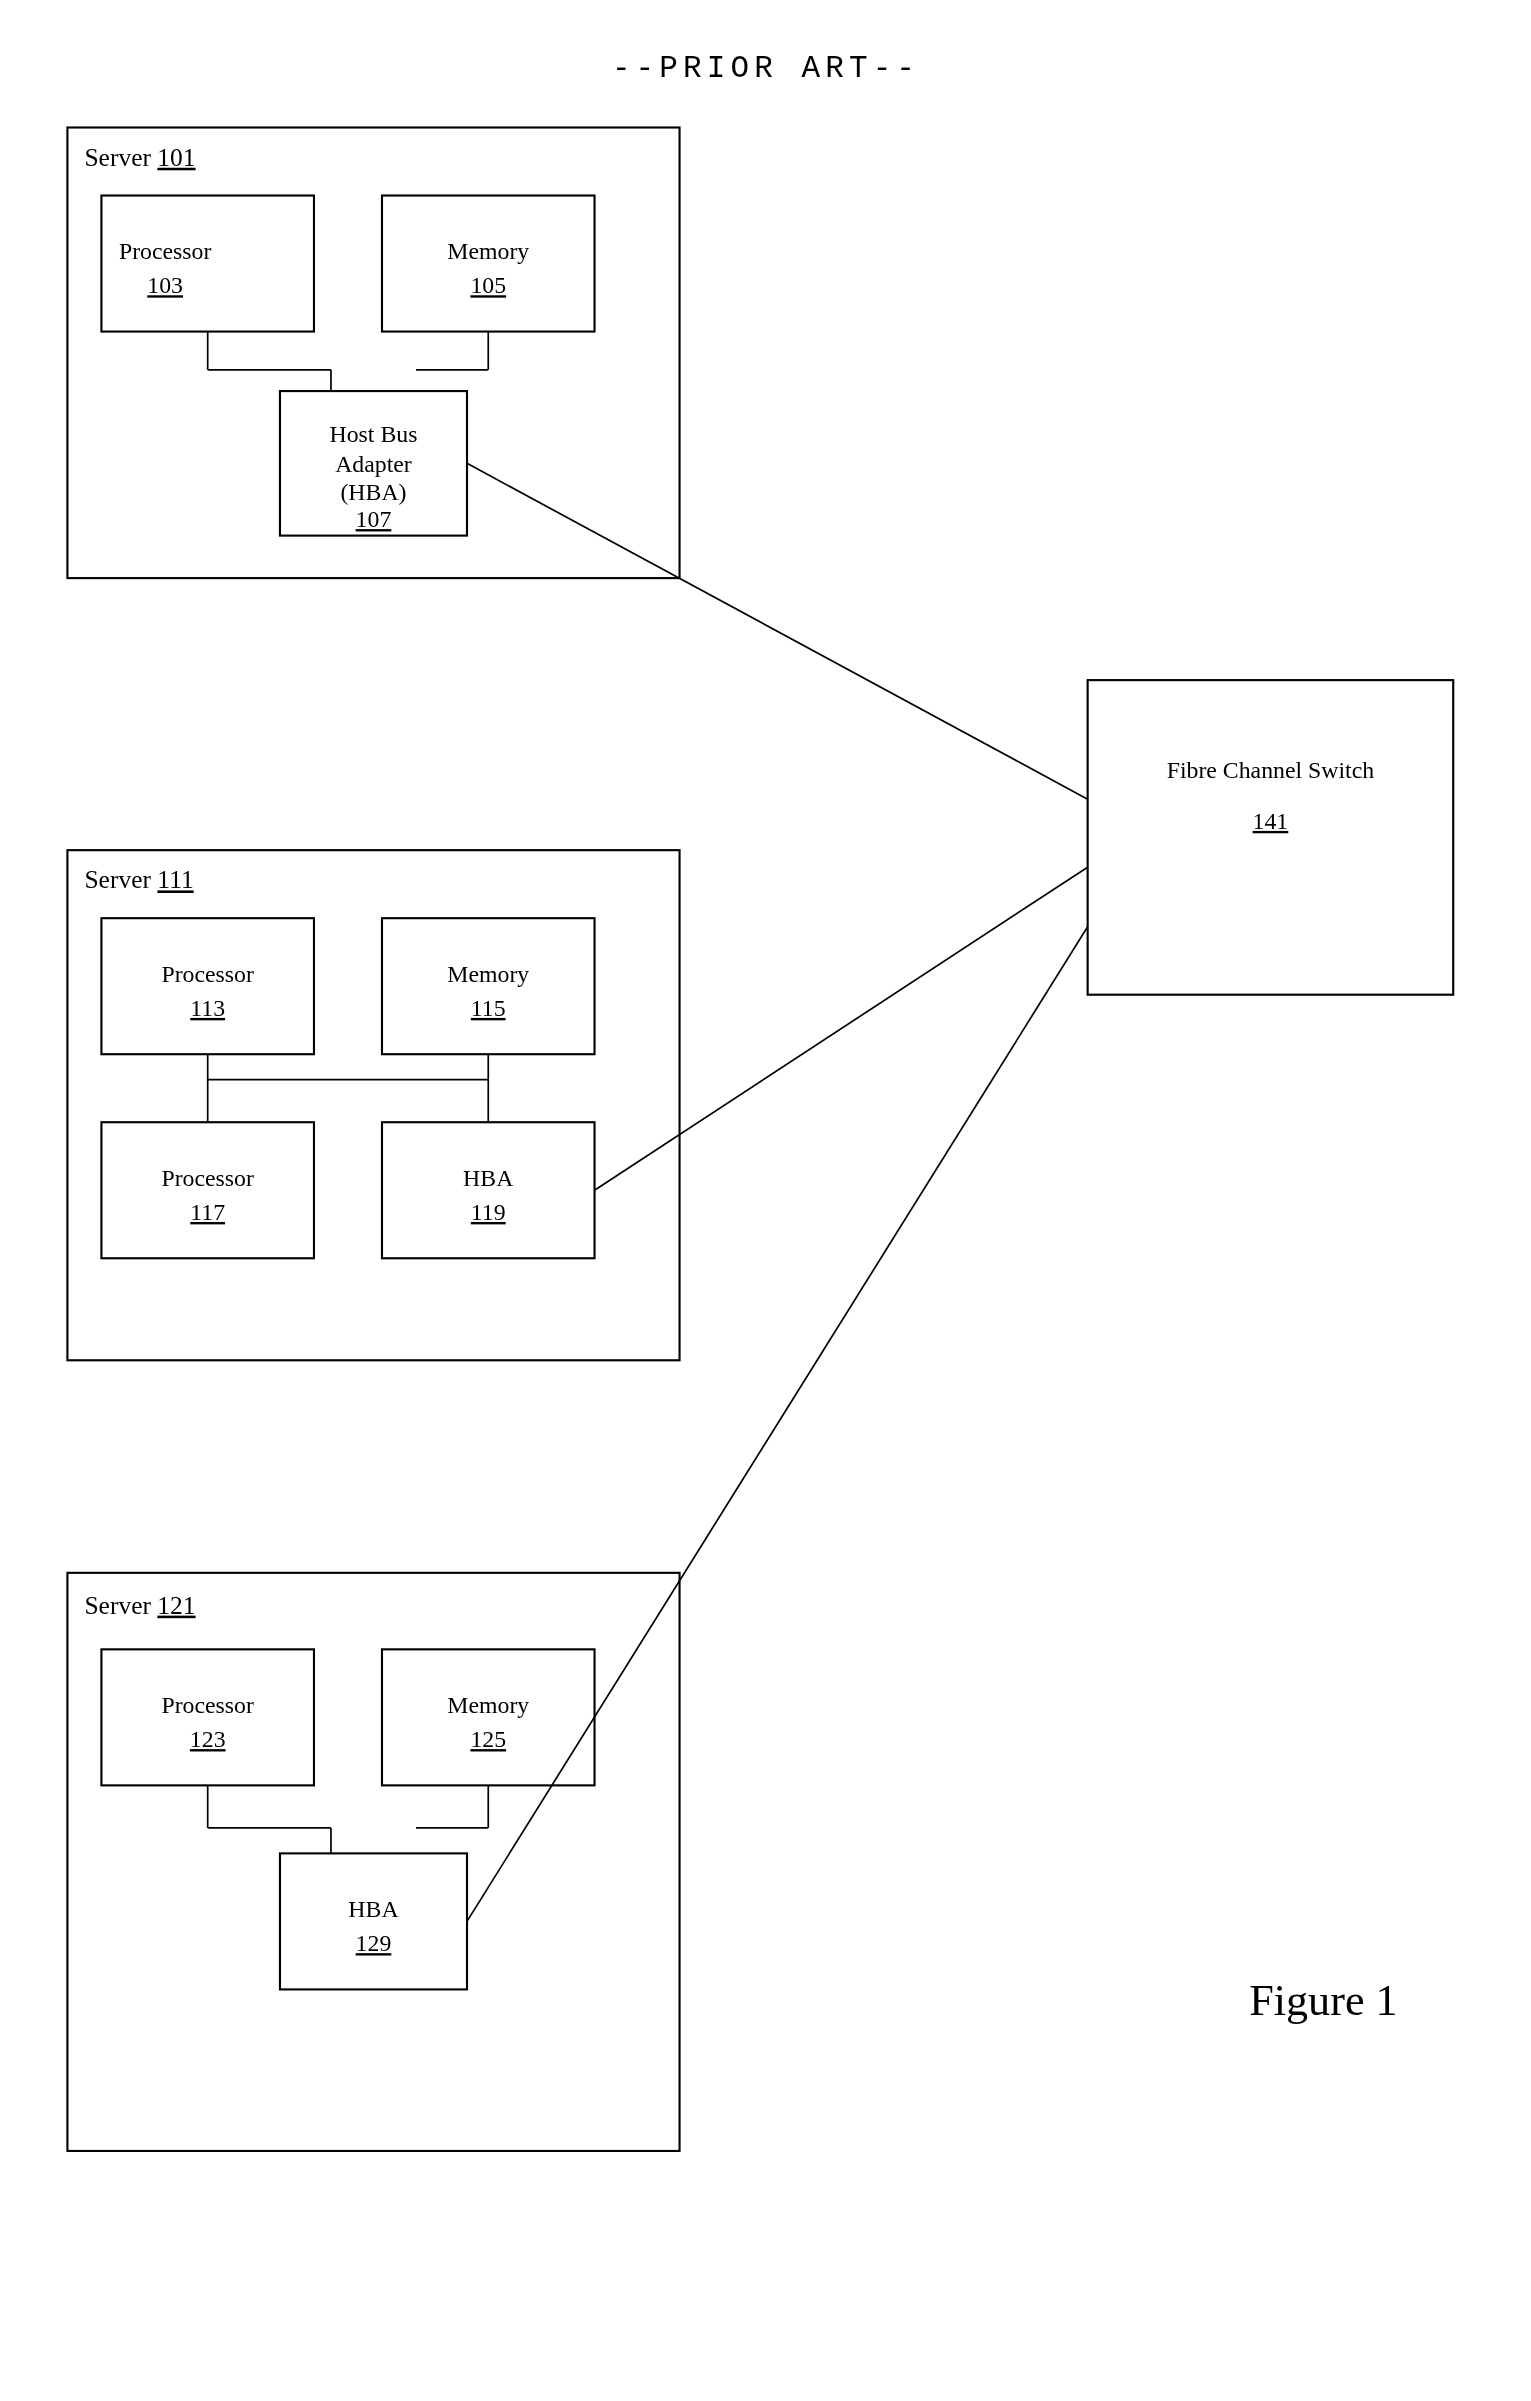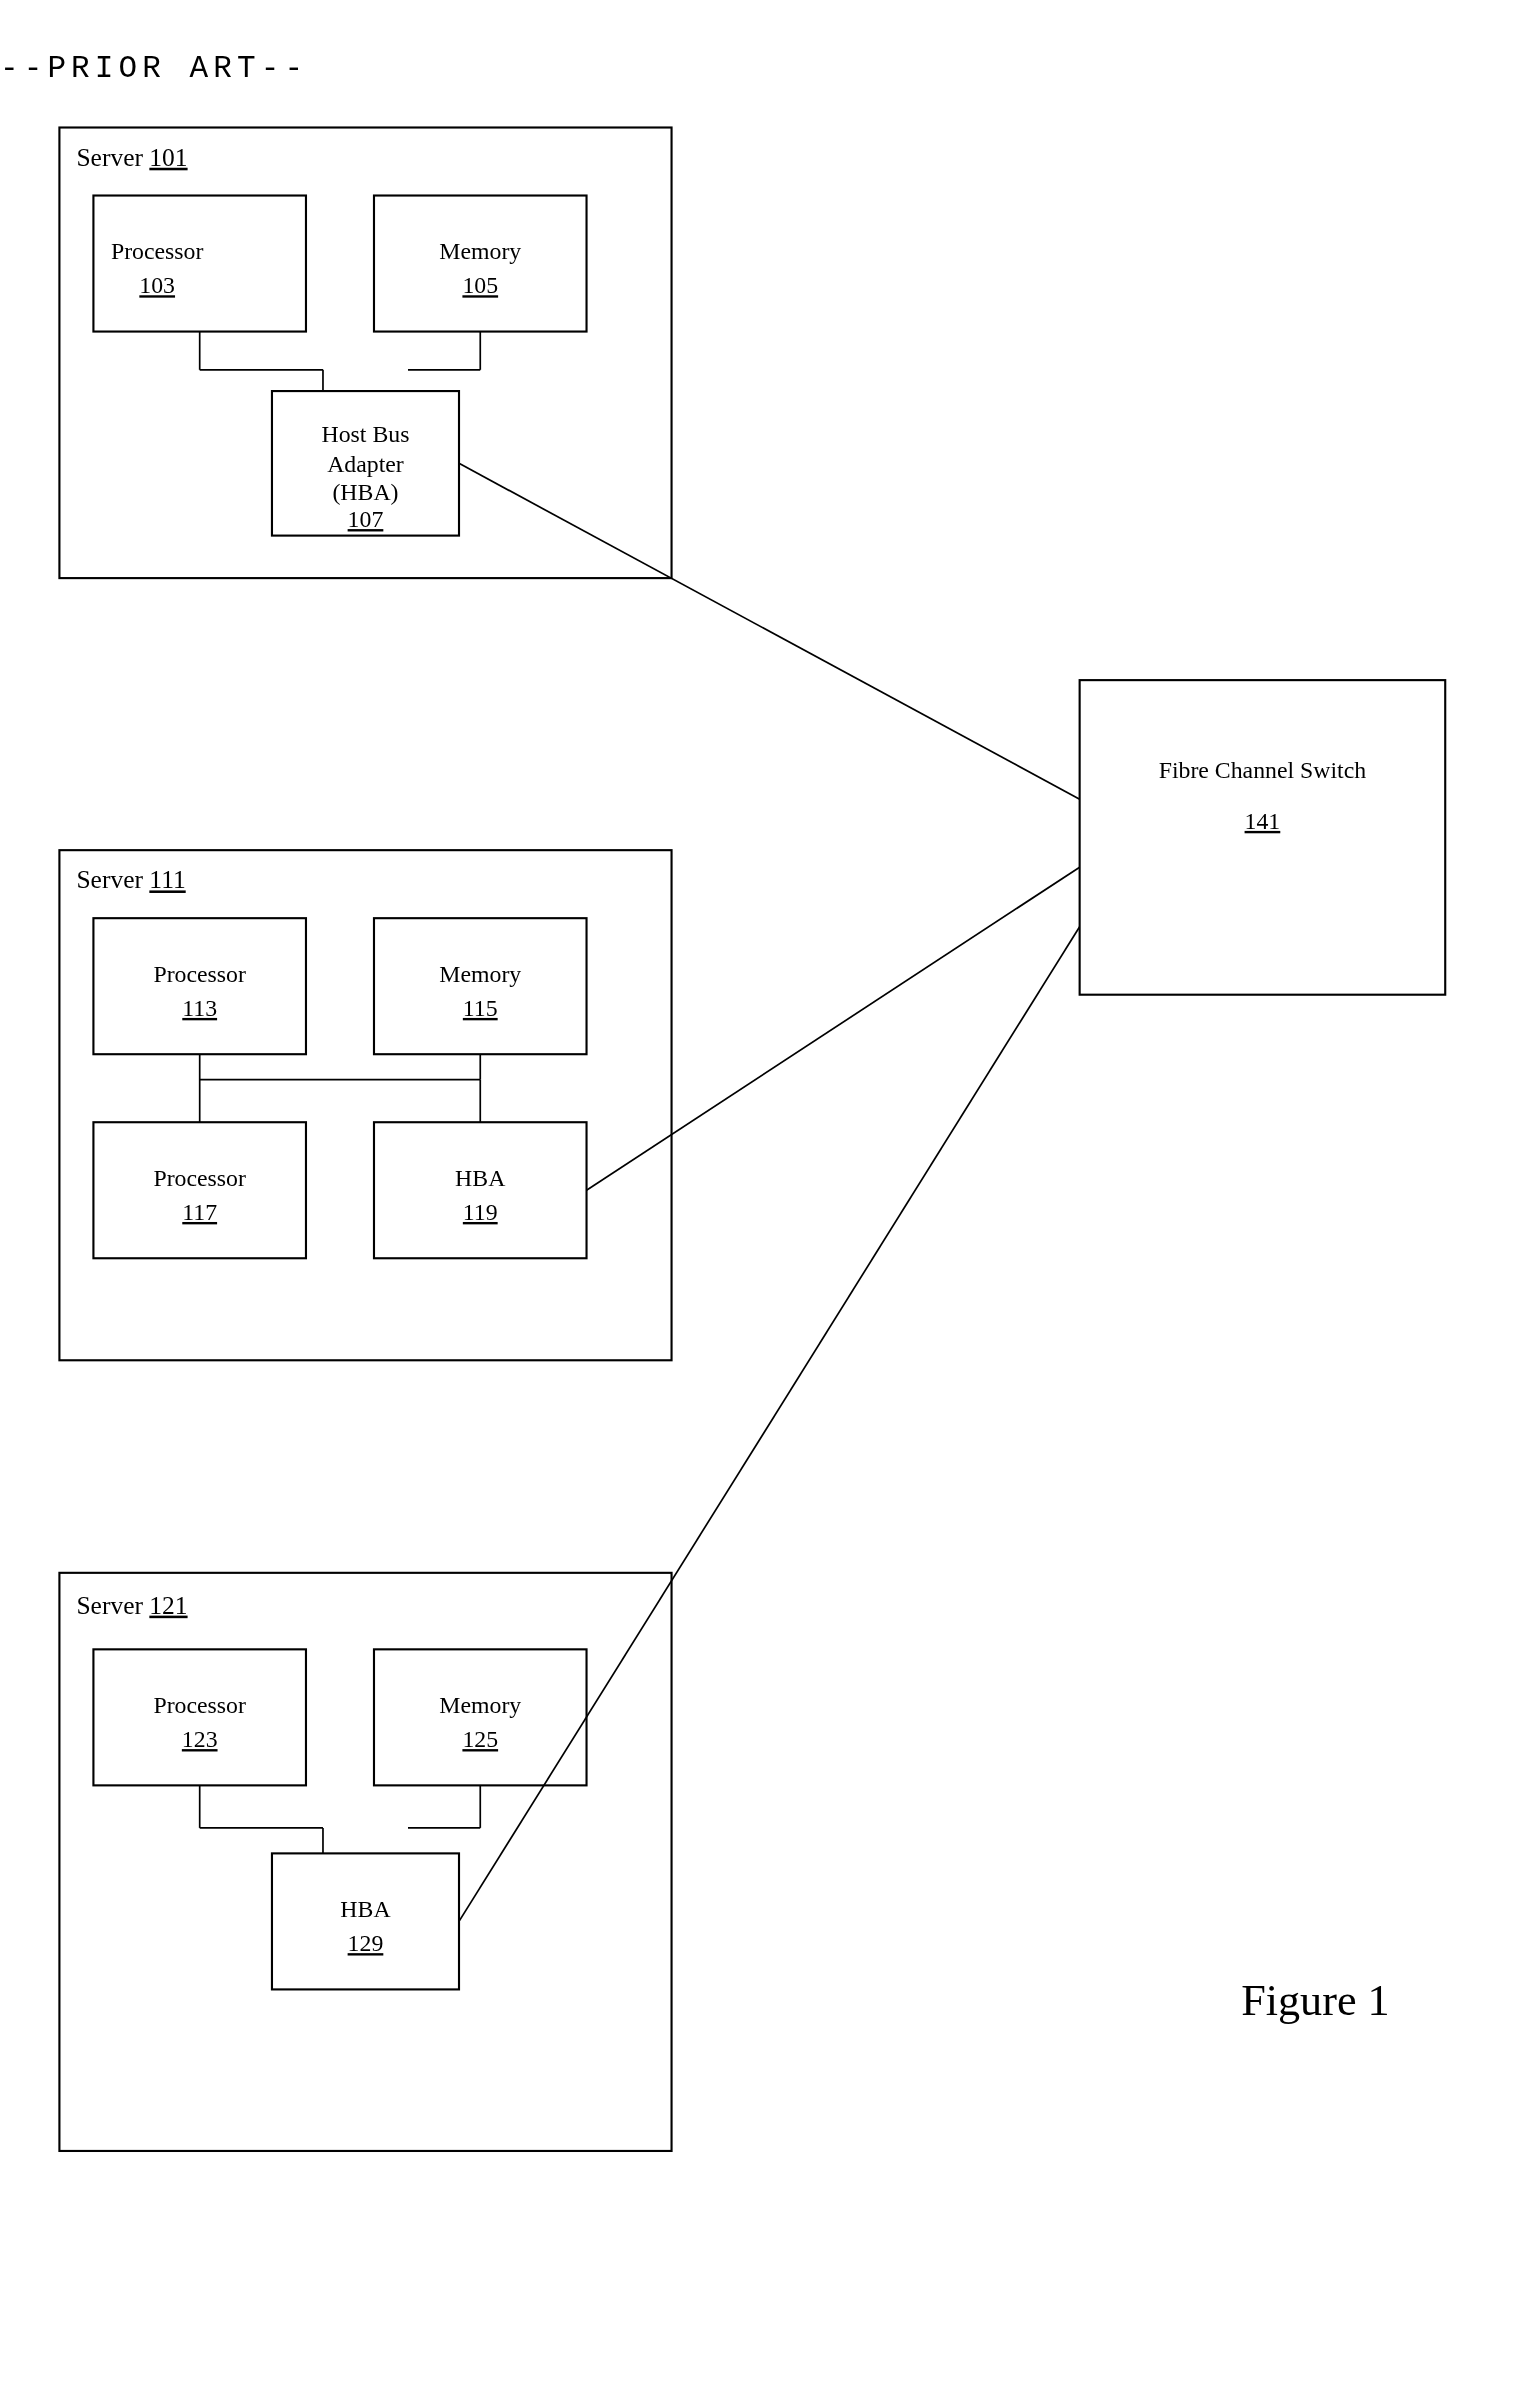--- a/index.html
+++ b/index.html
@@ -18,33 +18,33 @@
     }
 
     .page {
       width: 1532px;
       min-height: 2401px;
       background: #ffffff;
       position: relative;
     }
 
     .prior-art-label {
-      text-align: left;
+      text-align: center;
       padding-top: 51px;
       font-size: 31px;
       letter-spacing: 5.1px;
       font-family: 'Courier New', Courier, monospace;
       color: #000;
     }
 
     
     .diagram-container {
       position: absolute;
       top: 102px;
-      left: 8px;
+      left: 16px;
       width: 1466px;
       height: 2253px;
     }
   </style>
 </head>
 <body>
 
 <div class="page">
   <div class="prior-art-label">--PRIOR ART--</div>
 

